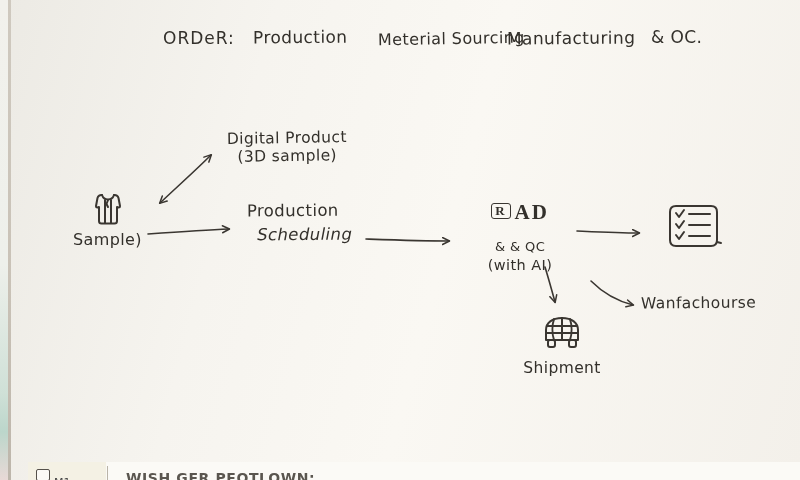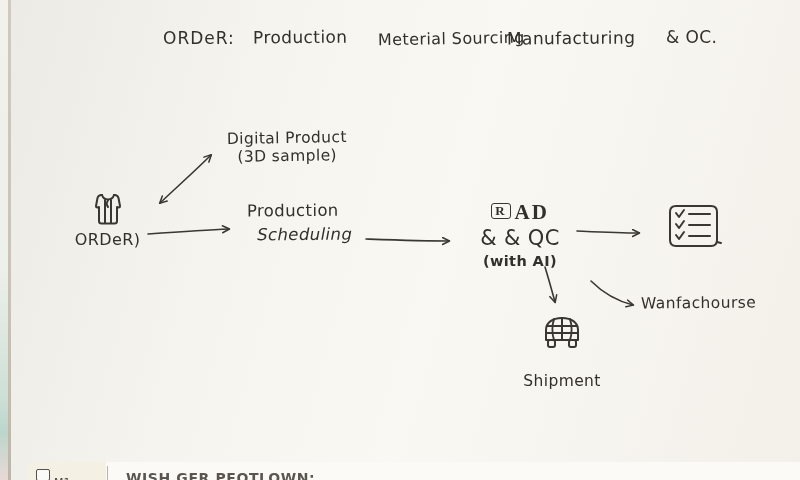--- a/index.html
+++ b/index.html
@@ -33,21 +33,21 @@
 <body>
 
 <div class="board"></div>
 <div class="wall-strip"></div>
 <div class="board-edge"></div>
 
 <div class="abs hand" style="left:163px;top:28px;font-size:17px;font-weight:normal;letter-spacing:1px;">ORDeR:</div>
 <div class="abs hand" style="left:253px;top:27px;font-size:17px;transform:rotate(-.5deg);">Production</div>
 <div class="abs hand" style="left:378px;top:29px;font-size:16px;transform:rotate(-1deg);">Meterial Sourcing</div>
 <div class="abs hand" style="left:507px;top:28px;font-size:17px;transform:rotate(-.5deg);">Manufacturing</div>
-<div class="abs hand" style="left:666px;top:27px;font-size:17px;">&amp; OC.</div>
+<div class="abs hand" style="left:651px;top:27px;font-size:17px;">&amp; OC.</div>
 
 <svg class="abs" width="800" height="480" style="left:0;top:0;pointer-events:none;">
   <defs>
     <marker id="ah" markerWidth="11" markerHeight="11" refX="7.5" refY="4.5" orient="auto" markerUnits="userSpaceOnUse">
       <path d="M1,1 L8,4.5 L1,8" fill="none" stroke="#3a3631" stroke-width="1.5" stroke-linecap="round" stroke-linejoin="round"></path>
     </marker>
     <marker id="ahr" markerWidth="11" markerHeight="11" refX="7.5" refY="4.5" orient="auto-start-reverse" markerUnits="userSpaceOnUse">
       <path d="M1,1 L8,4.5 L1,8" fill="none" stroke="#3a3631" stroke-width="1.5" stroke-linecap="round" stroke-linejoin="round"></path>
     </marker>
   </defs>
@@ -67,34 +67,34 @@
 </div>
 
 <div class="abs center" style="left:70px;top:192px;width:75px;">
   <svg class="icon" width="32" height="34" viewBox="0 0 32 34">
     <path d="M10,3 C8,2.5 6,4 5.5,6 L4,14 C4,15 4.5,15.5 5.5,15.5 L7,15 L7,29 C7,30.5 8,31.5 9.5,31.5 L22.5,31.5 C24,31.5 25,30.5 25,29 L25,15 L26.5,15.5 C27.5,15.5 28,15 28,14 L26.5,6 C26,4 24,2.5 22,3"></path>
     <path d="M10,3 C11,6 13,7.5 16,7.5 C19,7.5 21,6 22,3"></path>
     <path d="M13,8 L13,31"></path>
     <path d="M19,8 L19,31"></path>
     <path d="M16,8 L14.5,12 L16,15"></path>
   </svg>
-  <div class="hand" style="font-size:16px;">ORDeR)</div>
+  <div class="hand" style="font-size:16px;">Sample)</div>
 </div>
 
 <div class="abs hand" style="left:247px;top:201px;font-size:16.5px;transform:rotate(-.5deg);">
   <div>Production</div>
   <div style="margin-left:10px;margin-top:5px;font-style:italic;">Scheduling</div>
 </div>
 
 <div class="abs center" style="left:455px;top:200px;width:130px;">
   <div class="hand" style="font-size:21px;font-weight:bold;letter-spacing:2px;font-family:Liberation Serif, serif;">
     <span class="r-badge">R</span><span>AD</span>
   </div>
-  <div class="hand" style="font-size:21px;margin-top:1px;">&amp; &amp; QC</div>
-  <div class="hand" style="font-size:14.5px;margin-top:3px;font-weight:bold;">(with AI)</div>
+  <div class="hand" style="font-size:13px;margin-top:14px;">&amp; &amp; QC</div>
+  <div class="hand" style="font-size:14.5px;margin-top:3px;">(with AI)</div>
 </div>
 
 <div class="abs" style="left:667px;top:202px;">
   <svg class="icon" width="56" height="48" viewBox="0 0 56 48">
     <path d="M9,4 C5,4 3,6 3,10 L3,38 C3,42 5,44 9,44 L44,44 C48,44 50,42 50,38 L50,10 C50,6 48,4 44,4 Z"></path>
     <path d="M50,40 L54,41"></path>
     <polyline points="9,11 12,15 17,8"></polyline>
     <polyline points="9,22 12,26 17,19"></polyline>
     <polyline points="9,33 12,37 17,30"></polyline>
     <line x1="22" y1="12" x2="43" y2="12"></line>
@@ -107,21 +107,21 @@
   <svg class="icon" width="44" height="38" viewBox="0 0 44 38">
     <path d="M6,26 L6,16 C6,9 12,4 22,4 C32,4 38,9 38,16 L38,26 Z"></path>
     <path d="M14,5 C12,11 12,20 14,26"></path>
     <path d="M30,5 C32,11 32,20 30,26"></path>
     <path d="M22,4 L22,26"></path>
     <path d="M7,12 L37,12"></path>
     <path d="M7,19 L37,19"></path>
     <rect x="8" y="26" width="7" height="7" rx="2"></rect>
     <rect x="29" y="26" width="7" height="7" rx="2"></rect>
   </svg>
-  <div class="hand" style="font-size:15.5px;margin-top:16px;">Shipment</div>
+  <div class="hand" style="font-size:15.5px;margin-top:3px;">Shipment</div>
 </div>
 
 <div class="abs hand" style="left:641px;top:294px;font-size:15.5px;transform:rotate(-.5deg);">Wanfachourse</div>
 
 <div class="bottombar">
   <span class="bb-check"></span>
   <span class="bb-badge">M1</span>
   <span class="vdiv"></span>
   <span class="bb-note">WISH GER PEOTLOWN:</span>
 </div>

